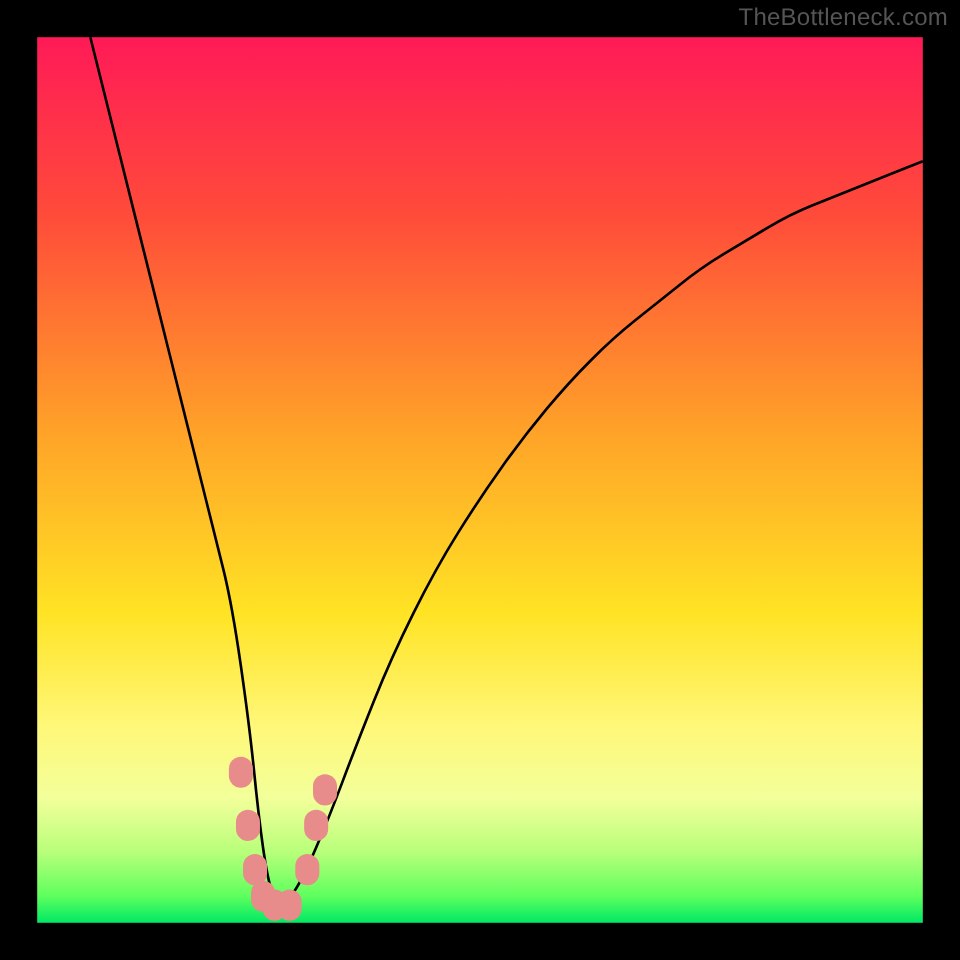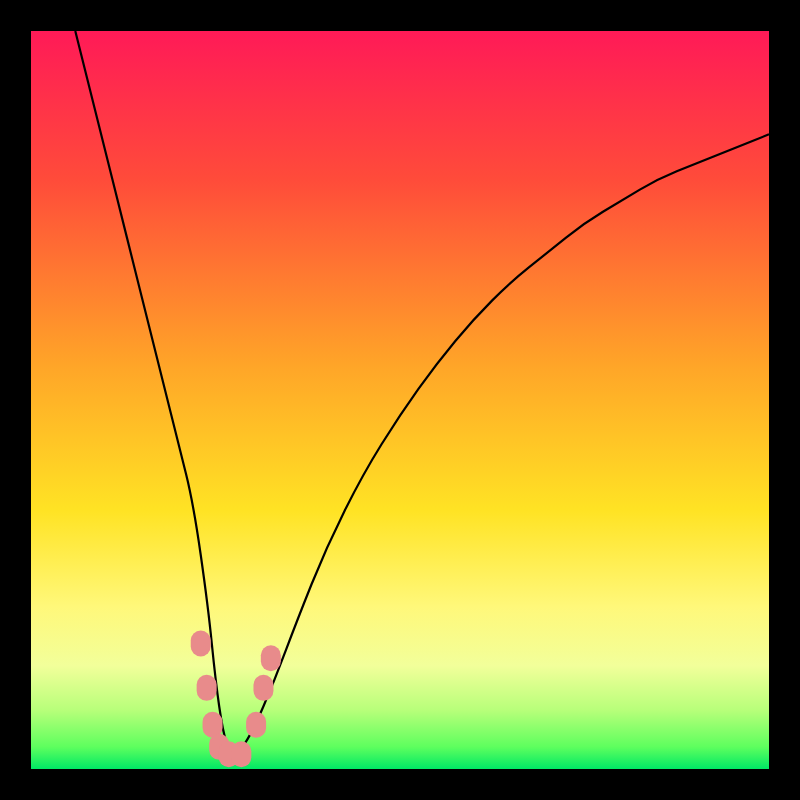--- a/index.html
+++ b/index.html
@@ -30,20 +30,21 @@
   svg.plot {
     position: absolute;
     top: 0;
     left: 0;
   }
 </style>
 </head>
 <body>
 
 <div class="frame">
+  <div class="watermark">TheBottleneck.com</div>
 
   <svg class="plot" width="800" height="800" viewBox="0 0 800 800">
     <defs>
       <linearGradient id="bg-grad" x1="0" y1="0" x2="0" y2="1">
           <stop offset="0%" stop-color="#ff1a57"></stop>
           <stop offset="20%" stop-color="#ff4b3a"></stop>
           <stop offset="45%" stop-color="#ffa428"></stop>
           <stop offset="65%" stop-color="#ffe324"></stop>
           <stop offset="78%" stop-color="#fff87a"></stop>
           <stop offset="86%" stop-color="#f2ff9a"></stop>

